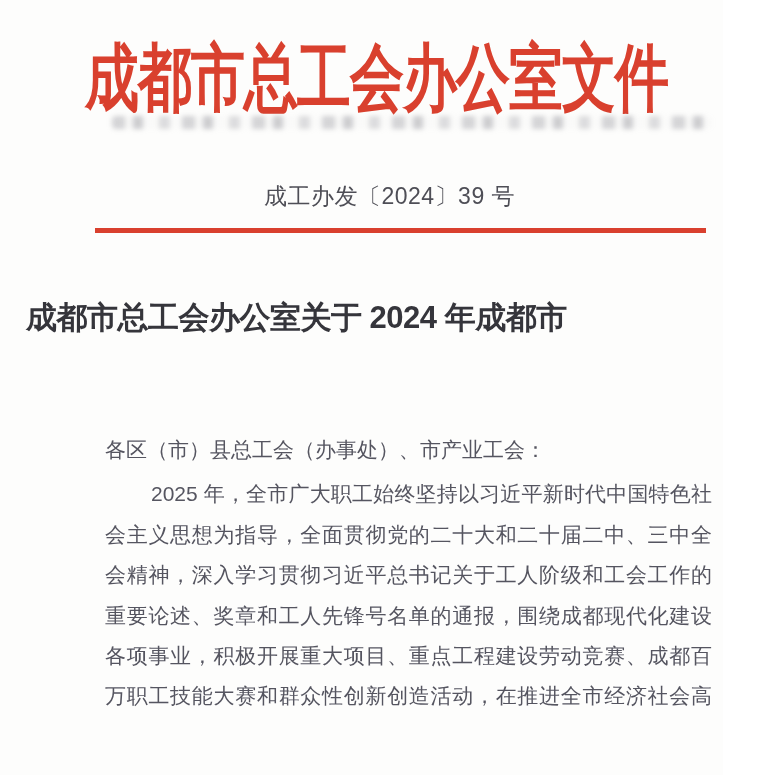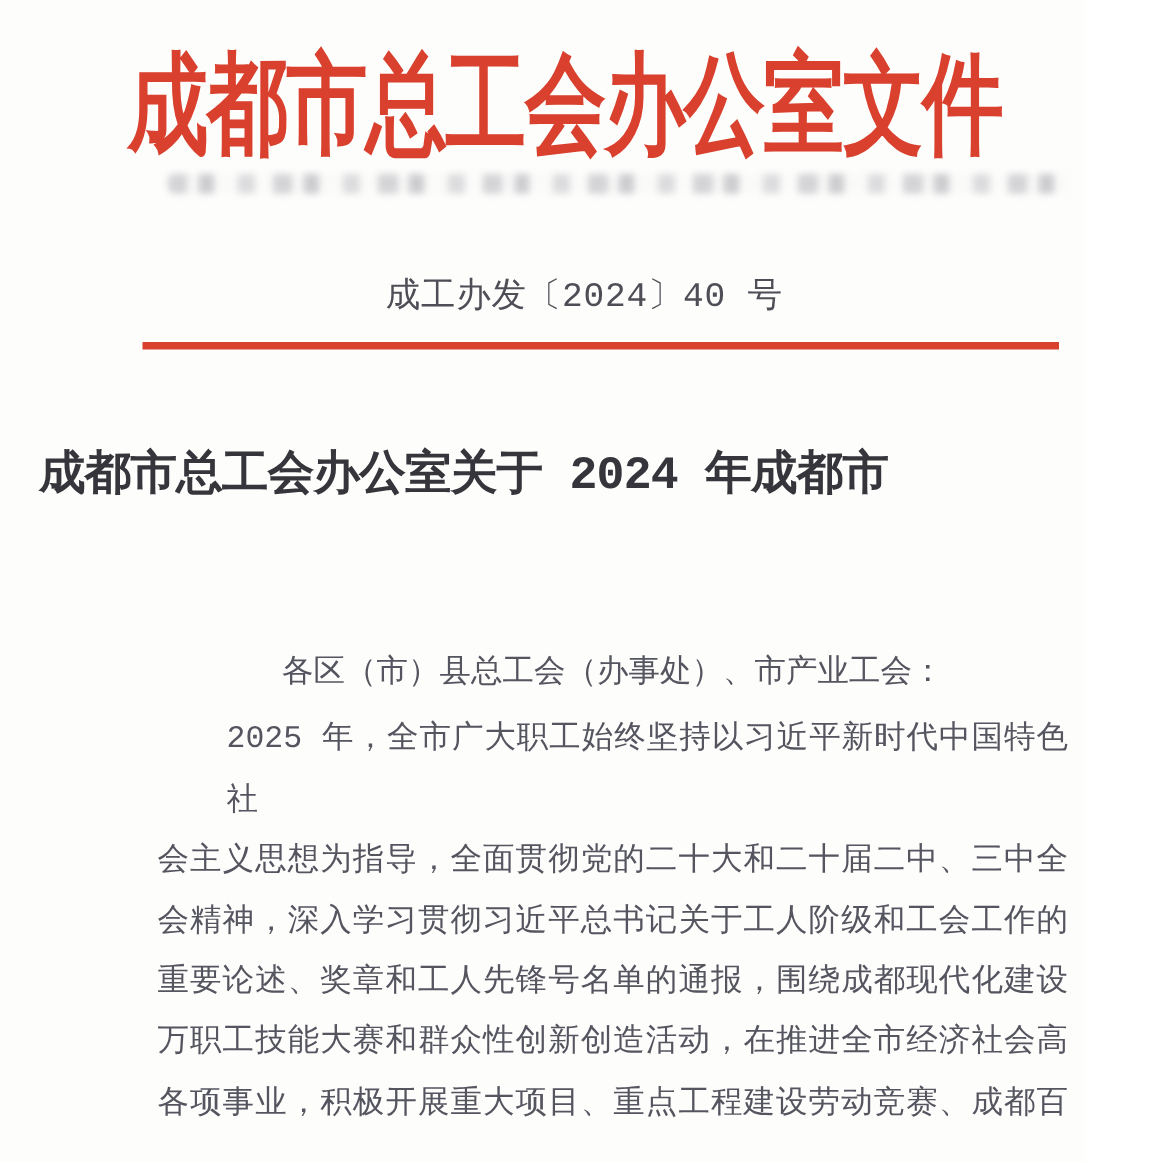--- a/index.html
+++ b/index.html
@@ -6,21 +6,21 @@
     margin: 0;
     padding: 0;
     background: #ffffff;
   }
   .page {
     position: relative;
     width: 723px;
     height: 775px;
     background: var(--paper-white, #fdfdfc);
     overflow: hidden;
-    font-family: Liberation Mono, monospace;
+    font-family: Liberation Sans, sans-serif;
   }
   
   .header-title {
     position: absolute;
     top: 40px;
     left: 0;
     width: 100%;
     box-sizing: border-box;
     padding-left: 30px;
     text-align: center;
@@ -92,49 +92,49 @@
   
   .doc-body {
     position: absolute;
     top: 430px;
     left: 105px;
     width: 607px;
     font-size: 21px;
     line-height: 40.4px;
     color: var(--body-text, #555560);
   }
-  .body-line { white-space: nowrap; text-align: center; }
+  .body-line { white-space: nowrap; }
   .body-line.just {
     white-space: normal;
     text-align: justify;
     text-align-last: justify;
   }
   .body-line.indent { padding-left: 46px; }
   .body-line.salutation { margin-bottom: 4px; }
 </style>
 </head>
 <body>
 
 <div class="page">
 
   <div class="header-title">成都市总工会办公室文件</div>
 
   <div class="ghost-band"></div>
 
-  <div class="doc-number">成工办发〔2024〕40 号</div>
+  <div class="doc-number">成工办发〔2024〕39 号</div>
 
   <div class="red-line"></div>
 
   <div class="doc-title">
     <div class="title-line">成都市总工会办公室关于 2024 年成都市</div>
   </div>
 
   <div class="doc-body">
     <div class="body-line salutation">各区（市）县总工会（办事处）、市产业工会：</div>
     <div class="body-line just indent">2025 年，全市广大职工始终坚持以习近平新时代中国特色社</div>
     <div class="body-line just">会主义思想为指导，全面贯彻党的二十大和二十届二中、三中全</div>
     <div class="body-line just">会精神，深入学习贯彻习近平总书记关于工人阶级和工会工作的</div>
     <div class="body-line just">重要论述、奖章和工人先锋号名单的通报，围绕成都现代化建设</div>
+    <div class="body-line just">各项事业，积极开展重大项目、重点工程建设劳动竞赛、成都百</div>
     <div class="body-line just">万职工技能大赛和群众性创新创造活动，在推进全市经济社会高</div>
-    <div class="body-line just">各项事业，积极开展重大项目、重点工程建设劳动竞赛、成都百</div>
   </div>
 
 </div>
 
 </body></html>

